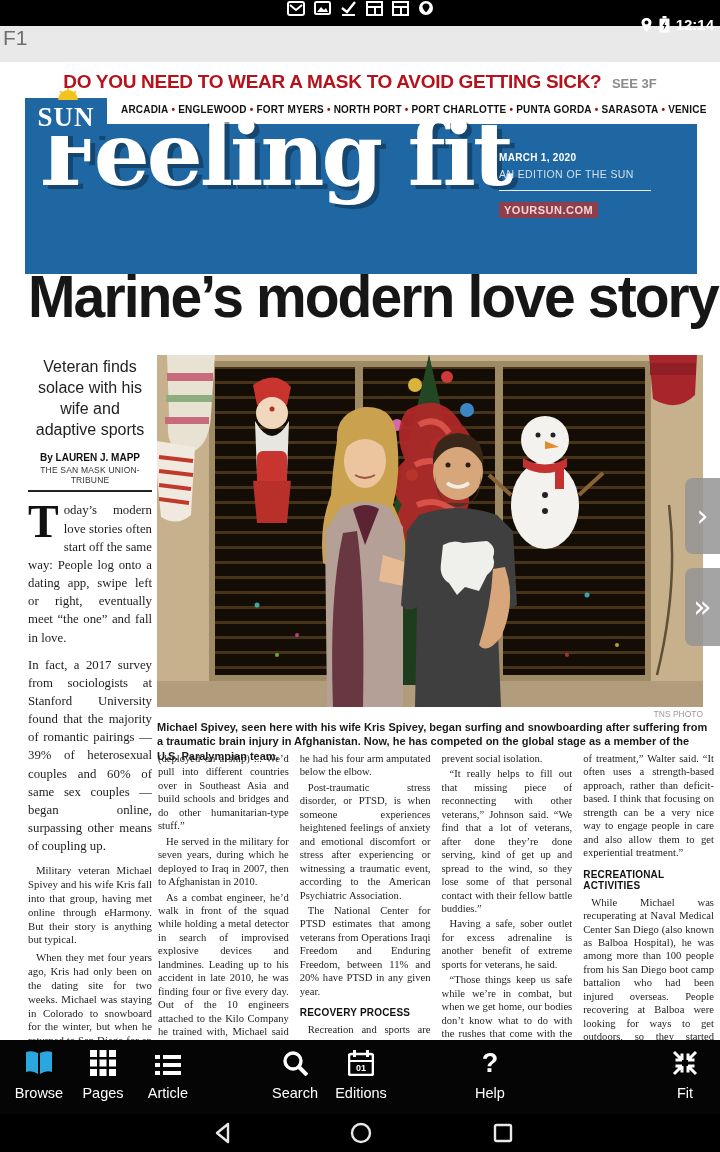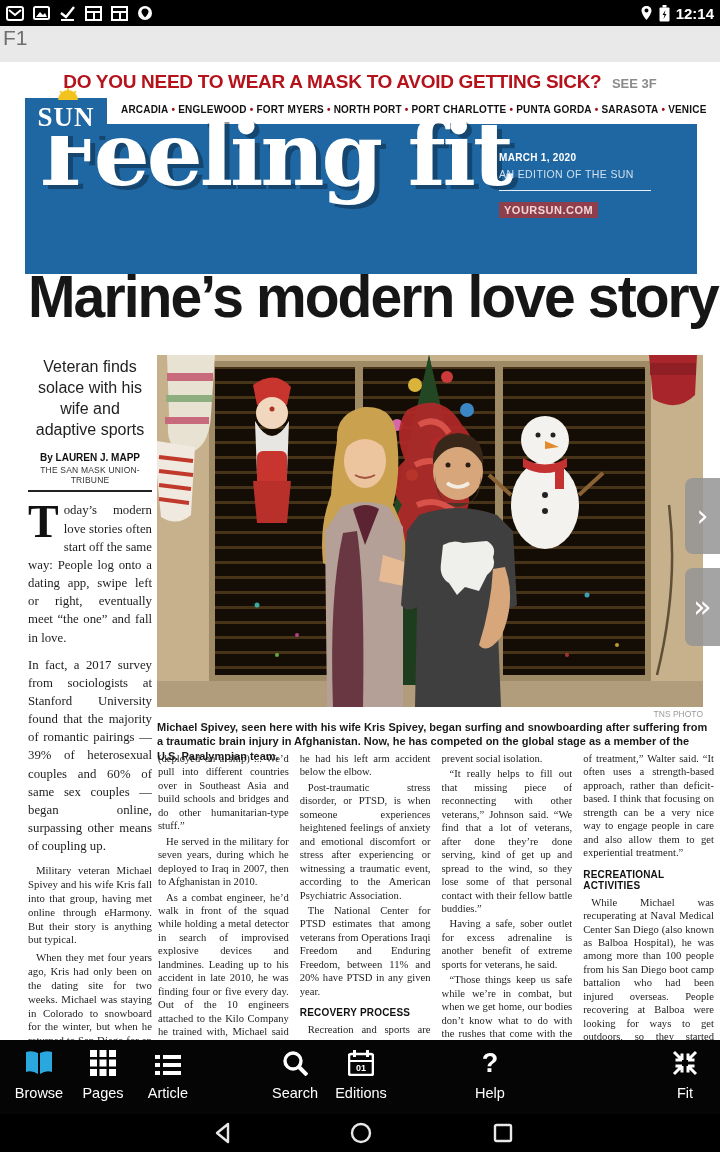--- a/index.html
+++ b/index.html
@@ -2,21 +2,21 @@
 <html><head>
 <meta charset="utf-8">
 <style>
   * { margin:0; padding:0; box-sizing:border-box; }
   html,body { background:#000; }
   .screen { position:relative; width:720px; height:1152px; overflow:hidden;
             background:#e9e9e9; font-family:"Liberation Sans", sans-serif; }
 
   
   .statusbar { position:absolute; top:0; left:0; width:720px; height:26px; background:#000;
-               display:flex; align-items:center; padding:0 6px; }
+               display:flex; align-items:center; padding:0 6px;flex-direction:column; }
   .sb-left { display:flex; gap:9px; align-items:center; }
   .sb-right { margin-left:auto; display:flex; gap:6px; align-items:center; }
   .sb-time { color:#fff; font-size:15px; font-weight:bold; }
   .sb-ic svg { display:block; }
 
   
   .page-label { position:absolute; top:26px; left:3px; font-size:21px; color:#6f6f6f; }
 
   
   .paper { position:absolute; top:62px; left:0; width:720px; height:990px; background:#fff; overflow:hidden; }
@@ -322,21 +322,21 @@
     <div class="credit">TNS PHOTO</div>
     <div class="caption">Michael Spivey, seen here with his wife Kris Spivey, began surfing and snowboarding after suffering from a traumatic brain injury in Afghanistan. Now, he has competed on the global stage as a member of the U.S. Paralympian team.</div>
 
     <div class="cols">
       <div class="col">
           <p class="blk blk-body">(deployed on a ship) ... We’d pull into different countries over in Southeast Asia and build schools and bridges and do other humanitarian-type stuff.”</p>
           <p class="blk blk-body">He served in the military for seven years, during which he deployed to Iraq in 2007, then to Afghanistan in 2010.</p>
           <p class="blk blk-body">As a combat engineer, he’d walk in front of the squad while holding a metal detector in search of improvised explosive devices and landmines. Leading up to his accident in late 2010, he was finding four or five every day. Out of the 10 engineers attached to the Kilo Company he trained with, Michael said one person died, three were in</p>
         </div>
       <div class="col">
-          <p class="blk blk-body">he had his left arm accident below the elbow.</p>
+          <p class="blk blk-body">he had his four arm amputated below the elbow.</p>
           <p class="blk blk-body">Post-traumatic stress disorder, or PTSD, is when someone experiences heightened feelings of anxiety and emotional discomfort or stress after experiencing or witnessing a traumatic event, according to the American Psychiatric Association.</p>
           <p class="blk blk-body">The National Center for PTSD estimates that among veterans from Operations Iraqi Freedom and Enduring Freedom, between 11% and 20% have PTSD in any given year.</p>
           <h4 class="blk blk-head">RECOVERY PROCESS</h4>
           <p class="blk blk-body">Recreation and sports are becoming increasingly common methods of therapy.</p>
         </div>
       <div class="col">
           <p class="blk blk-body">prevent social isolation.</p>
           <p class="blk blk-body">“It really helps to fill out that missing piece of reconnecting with other veterans,” Johnson said. “We find that a lot of veterans, after done they’re done serving, kind of get up and spread to the wind, so they lose some of that personal contact with their fellow battle buddies.”</p>
           <p class="blk blk-body">Having a safe, sober outlet for excess adrenaline is another benefit of extreme sports for veterans, he said.</p>
           <p class="blk blk-body">“Those things keep us safe while we’re in combat, but when we get home, our bodies don’t know what to do with the rushes that come with the adrenaline dumps or cortisol,” Johnson said. “We find that veterans can seek those rushes out in risky or unsafe behaviors, so we wanted to find an alternative that got veterans that same experience, but in a safe, sober environment.”</p>

